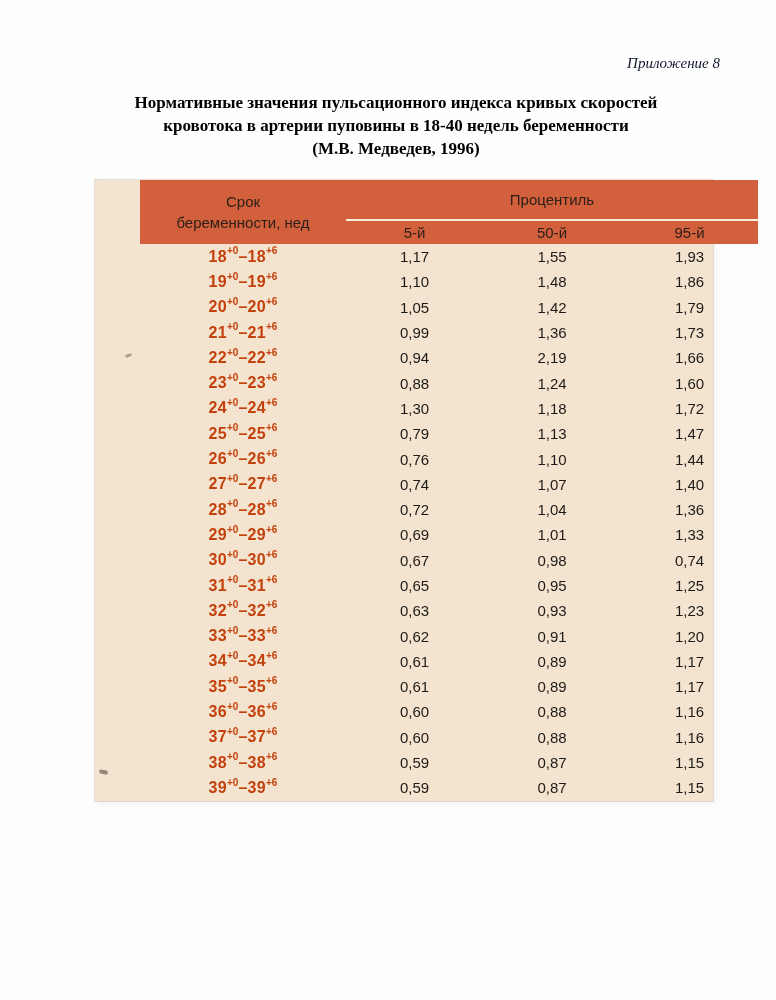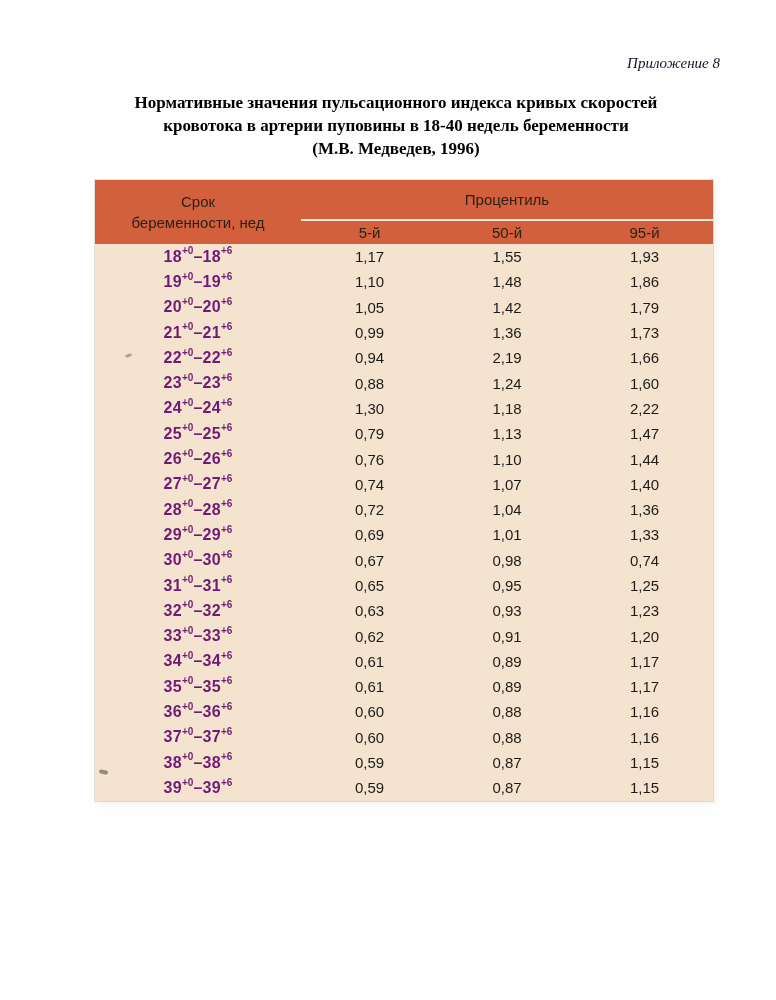--- a/index.html
+++ b/index.html
@@ -33,20 +33,21 @@
     font-size: 17px;
     line-height: 1.34;
     color: #000000;
   }
   .scan {
     position: absolute;
     top: 180px; left: 95px;
     width: 618px;
     background: #f4e4cf;
     box-shadow: 0 0 0 1px rgba(190,170,140,0.35), 2px 3px 6px rgba(0,0,0,0.06);
+    padding-left: 45px;
   }
   table.pi-table {
     width: 100%;
     border-collapse: collapse;
     table-layout: fixed;
   }
   thead th {
     background: #d2603c;
     color: #2e2018;
     font-weight: normal;
@@ -70,21 +71,21 @@
     text-align: center;
     height: 25.3px;
     font-size: 15px;
     color: #1d1b18;
     vertical-align: middle;
     padding: 0;
   }
   td.week {
     font-weight: bold;
     font-size: 16px;
-    color: #701a75;
+    color: #c2410c;
     letter-spacing: 0.3px;
   }
   td.week sup {
     font-size: 10px;
     font-weight: bold;
     position: relative;
     top: -1px;
     vertical-align: super;
     line-height: 0;
     letter-spacing: 0;
@@ -178,21 +179,21 @@
           <tr>
             <td class="week">23<sup>+0</sup>–23<sup>+6</sup></td>
             <td>0,88</td>
             <td>1,24</td>
             <td>1,60</td>
           </tr>
           <tr>
             <td class="week">24<sup>+0</sup>–24<sup>+6</sup></td>
             <td>1,30</td>
             <td>1,18</td>
-            <td>2,22</td>
+            <td>1,72</td>
           </tr>
           <tr>
             <td class="week">25<sup>+0</sup>–25<sup>+6</sup></td>
             <td>0,79</td>
             <td>1,13</td>
             <td>1,47</td>
           </tr>
           <tr>
             <td class="week">26<sup>+0</sup>–26<sup>+6</sup></td>
             <td>0,76</td>

